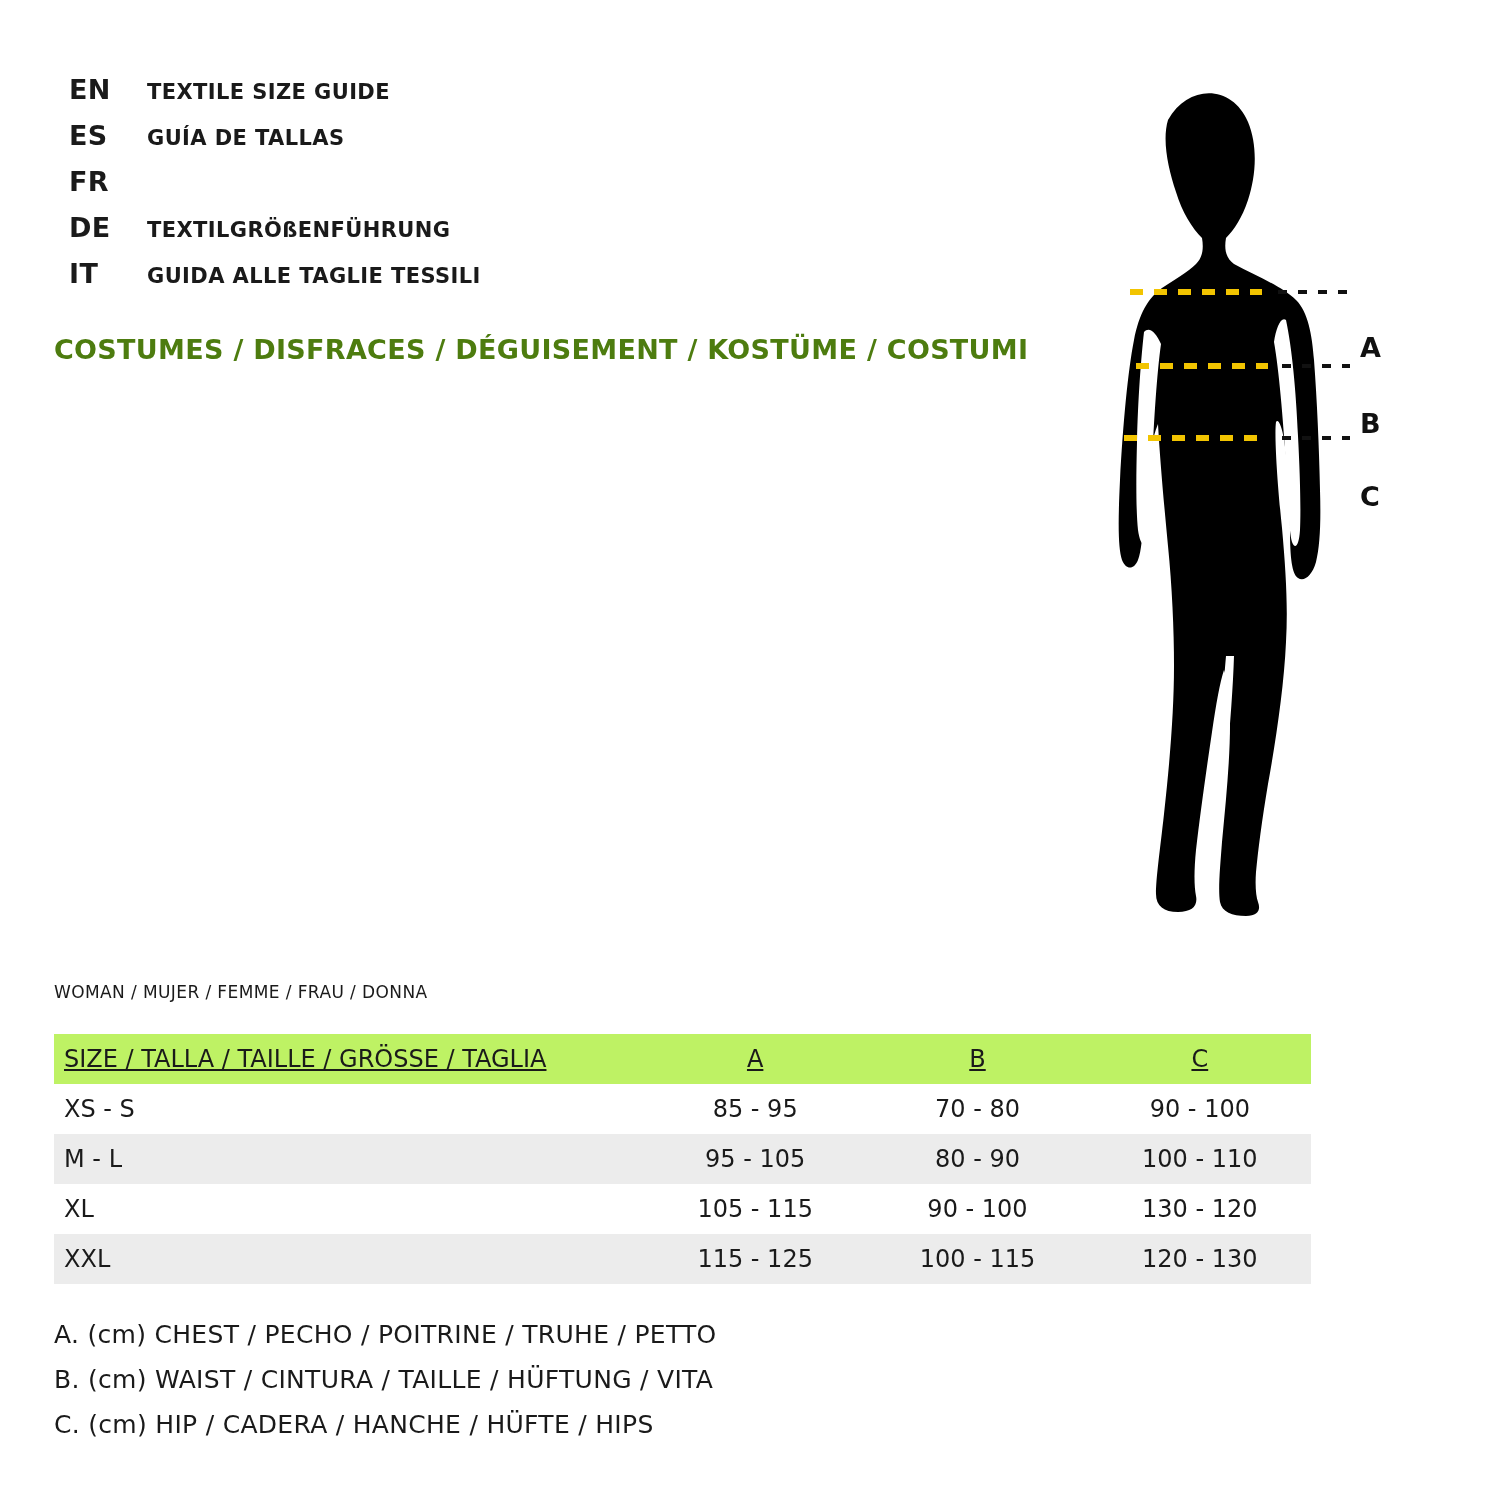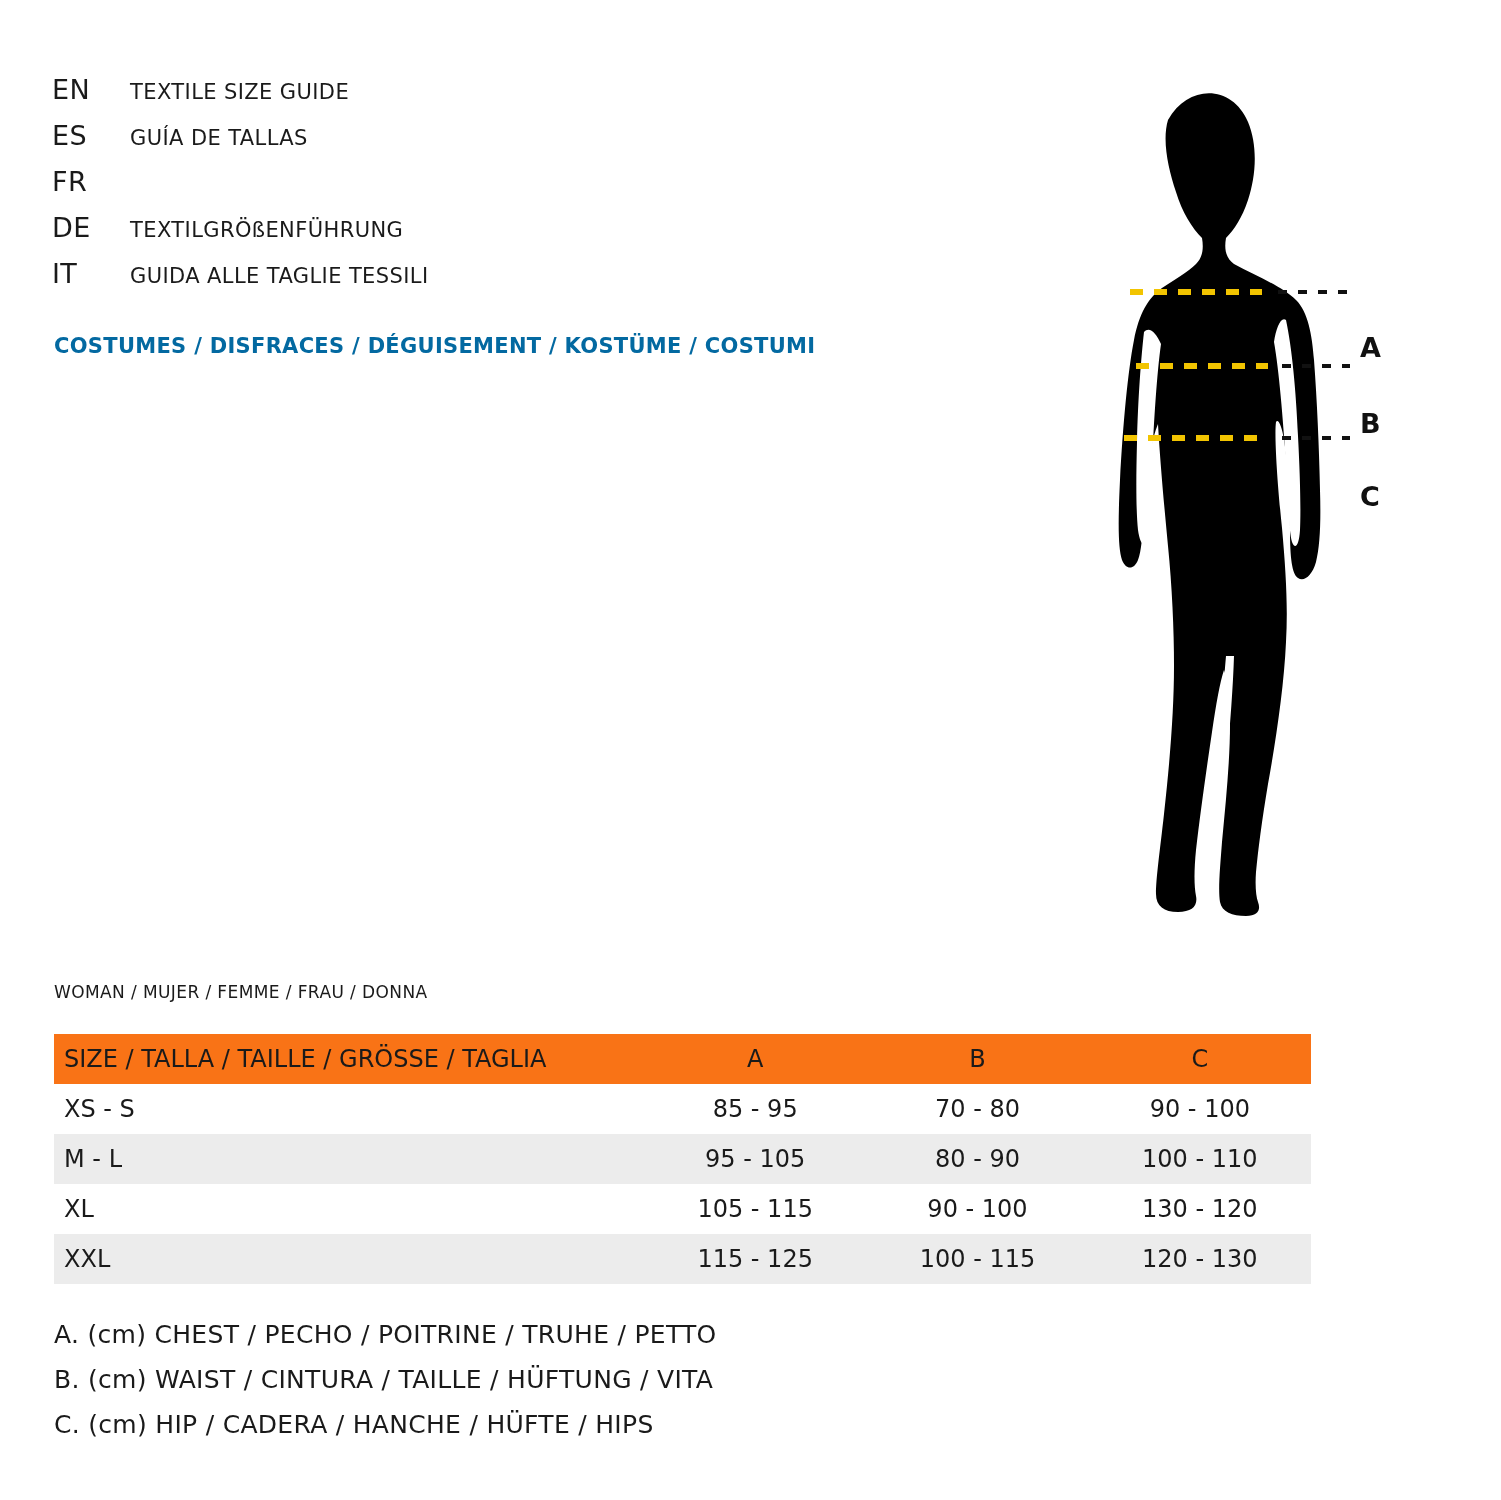--- a/index.html
+++ b/index.html
@@ -12,23 +12,24 @@
     height: 1500px;
     position: relative;
     font-family: "DejaVu Sans", sans-serif;
     color: #1a1a1a;
     overflow: hidden;
   }
 
   
   .lang-block {
     position: absolute;
-    left: 52px;
+    left: 69px;
     top: 74px;
     width: 1000px;
+    font-weight: bold;
   }
   .lang-row {
     display: flex;
     align-items: baseline;
     height: 46px;
   }
   .lang-code {
     width: 78px;
     font-size: 27px;
     letter-spacing: 0.4px;
@@ -36,24 +37,24 @@
   }
   .lang-text {
     font-size: 21px;
     letter-spacing: 0.4px;
     color: #1a1a1a;
   }
   .costumes-line {
     position: absolute;
     left: 54px;
     top: 334px;
-    font-size: 21px;
+    font-size: 27px;
     font-weight: bold;
     letter-spacing: 0.3px;
-    color: #0369a1;
+    color: #4d7c0f;
   }
 
   
   .figure-area {
     position: absolute;
     left: 1020px;
     top: 60px;
     width: 430px;
     height: 890px;
   }
@@ -96,21 +97,22 @@
     text-align: center;
     height: 34px;
   }
   table.size-table th.col-label,
   table.size-table td.col-label {
     text-align: left;
     padding-left: 10px;
     width: 570px;
   }
   table.size-table thead tr {
-    background: #f97316;
+    background: #bef264;
+    text-decoration: underline;
   }
   table.size-table tbody tr:nth-child(odd) {
     background: #ffffff;
   }
   table.size-table tbody tr:nth-child(even) {
     background: #ececec;
   }
 
   
   .notes {

